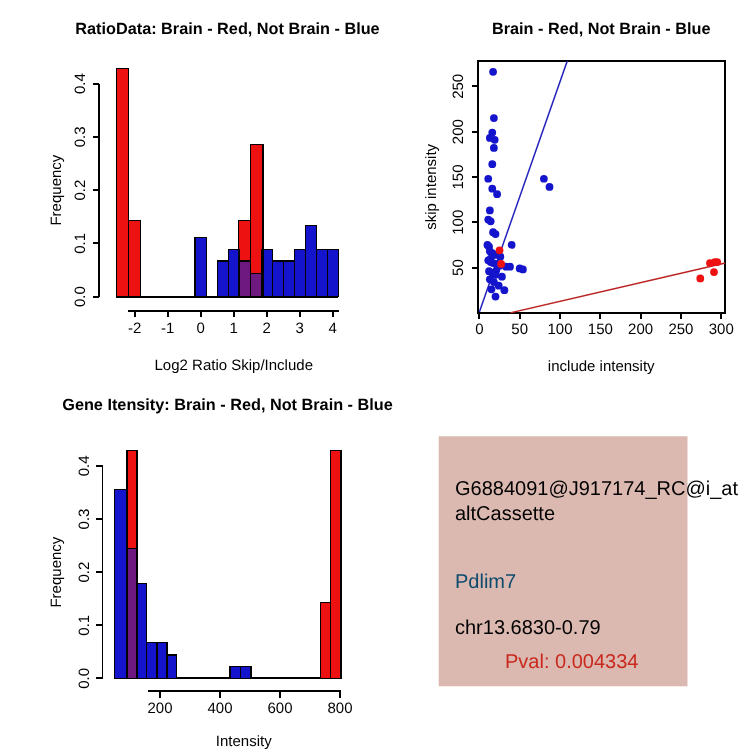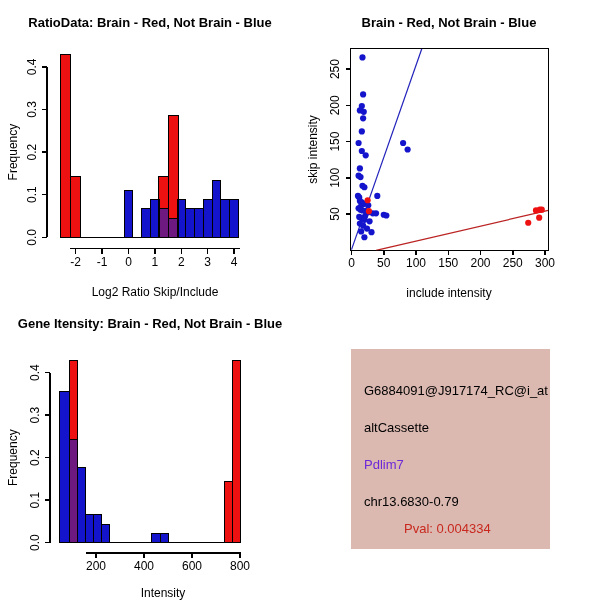--- a/index.html
+++ b/index.html
@@ -1,26 +1,26 @@
 <!DOCTYPE html>
 <html><head>
 <meta charset="utf-8">
 <style>
   html,body{margin:0;padding:0;background:#ffffff;}
   body{width:600px;height:600px;font-family:"Liberation Sans",sans-serif;}
   .grid{display:grid;grid-template-columns:300px 300px;grid-template-rows:300px 300px;width:600px;height:600px;}
-  .cell{position:relative;width:300px;height:300px;}
+  .cell{position:relative;width:300px;height:300px;padding-left:32px;}
   svg{display:block;}
   svg text{fill:#000000;font-family:"Liberation Sans",sans-serif;}
   .title{font-size:13px;font-weight:bold;}
   .tick{font-size:12px;}
   .axlab{font-size:12px;}
   .info-box{position:absolute;left:51px;top:49px;width:199px;height:200px;}
-  .info-line{position:absolute;left:13px;font-size:13px;white-space:nowrap;letter-spacing:0;}
-  .l1{top:34px;} .l2{top:71px;} .l3{top:108px;} .l4{top:145px;} .l5{top:172px;}
+  .info-line{position:absolute;left:13px;font-size:16px;white-space:nowrap;letter-spacing:0;}
+  .l1{top:34px;} .l2{top:54px;} .l3{top:108px;} .l4{top:145px;} .l5{top:172px;}
 </style>
 </head>
 <body>
 
 <div class="grid">
   <div class="cell">
     <svg id="svg-hist1" width="300" height="300" viewBox="0 0 300 300">
         <text x="150" y="27" class="title" text-anchor="middle">RatioData: Brain - Red, Not Brain - Blue</text>
         <text x="155" y="296" class="axlab" text-anchor="middle">Log2 Ratio Skip/Include</text>
         <text x="17" y="152.10000000000002" class="axlab" text-anchor="middle" transform="rotate(-90 17 152.10000000000002)">Frequency</text>
@@ -204,18 +204,18 @@
         <rect x="101.52" y="224" width="7.920000000000002" height="18.69999999999999" fill="#1414CC" stroke="#000000" stroke-width="1" shape-rendering="crispEdges"></rect>
         <rect x="151.92000000000002" y="233.35" width="8.399999999999977" height="9.349999999999994" fill="#1414CC" stroke="#000000" stroke-width="1" shape-rendering="crispEdges"></rect>
         <rect x="160.32" y="233.35" width="8.400000000000006" height="9.349999999999994" fill="#1414CC" stroke="#000000" stroke-width="1" shape-rendering="crispEdges"></rect>
         <rect x="69.6" y="139" width="7.920000000000002" height="103.69999999999999" fill="#6E1980" stroke="#000000" stroke-width="1" shape-rendering="crispEdges"></rect>
       </svg>
   </div>
   <div class="cell">
     <div class="info-box" id="info-box" style="background: rgb(219, 185, 177);">
       <span class="info-line l1" style="color: rgb(0, 0, 0);">G6884091@J917174_RC@i_at</span>
       <span class="info-line l2" style="color: rgb(0, 0, 0);">altCassette</span>
-      <span class="info-line l3" style="color: #6d28d9;">Pdlim7</span>
+      <span class="info-line l3" style="color: #0c4a6e;">Pdlim7</span>
       <span class="info-line l4" style="color: rgb(0, 0, 0);">chr13.6830-0.79</span>
       <span class="info-line l5" style="color: rgb(200, 40, 30); margin-left: 40px;">Pval: 0.004334</span>
     </div>
   </div>
 </div>
 
 </body></html>

